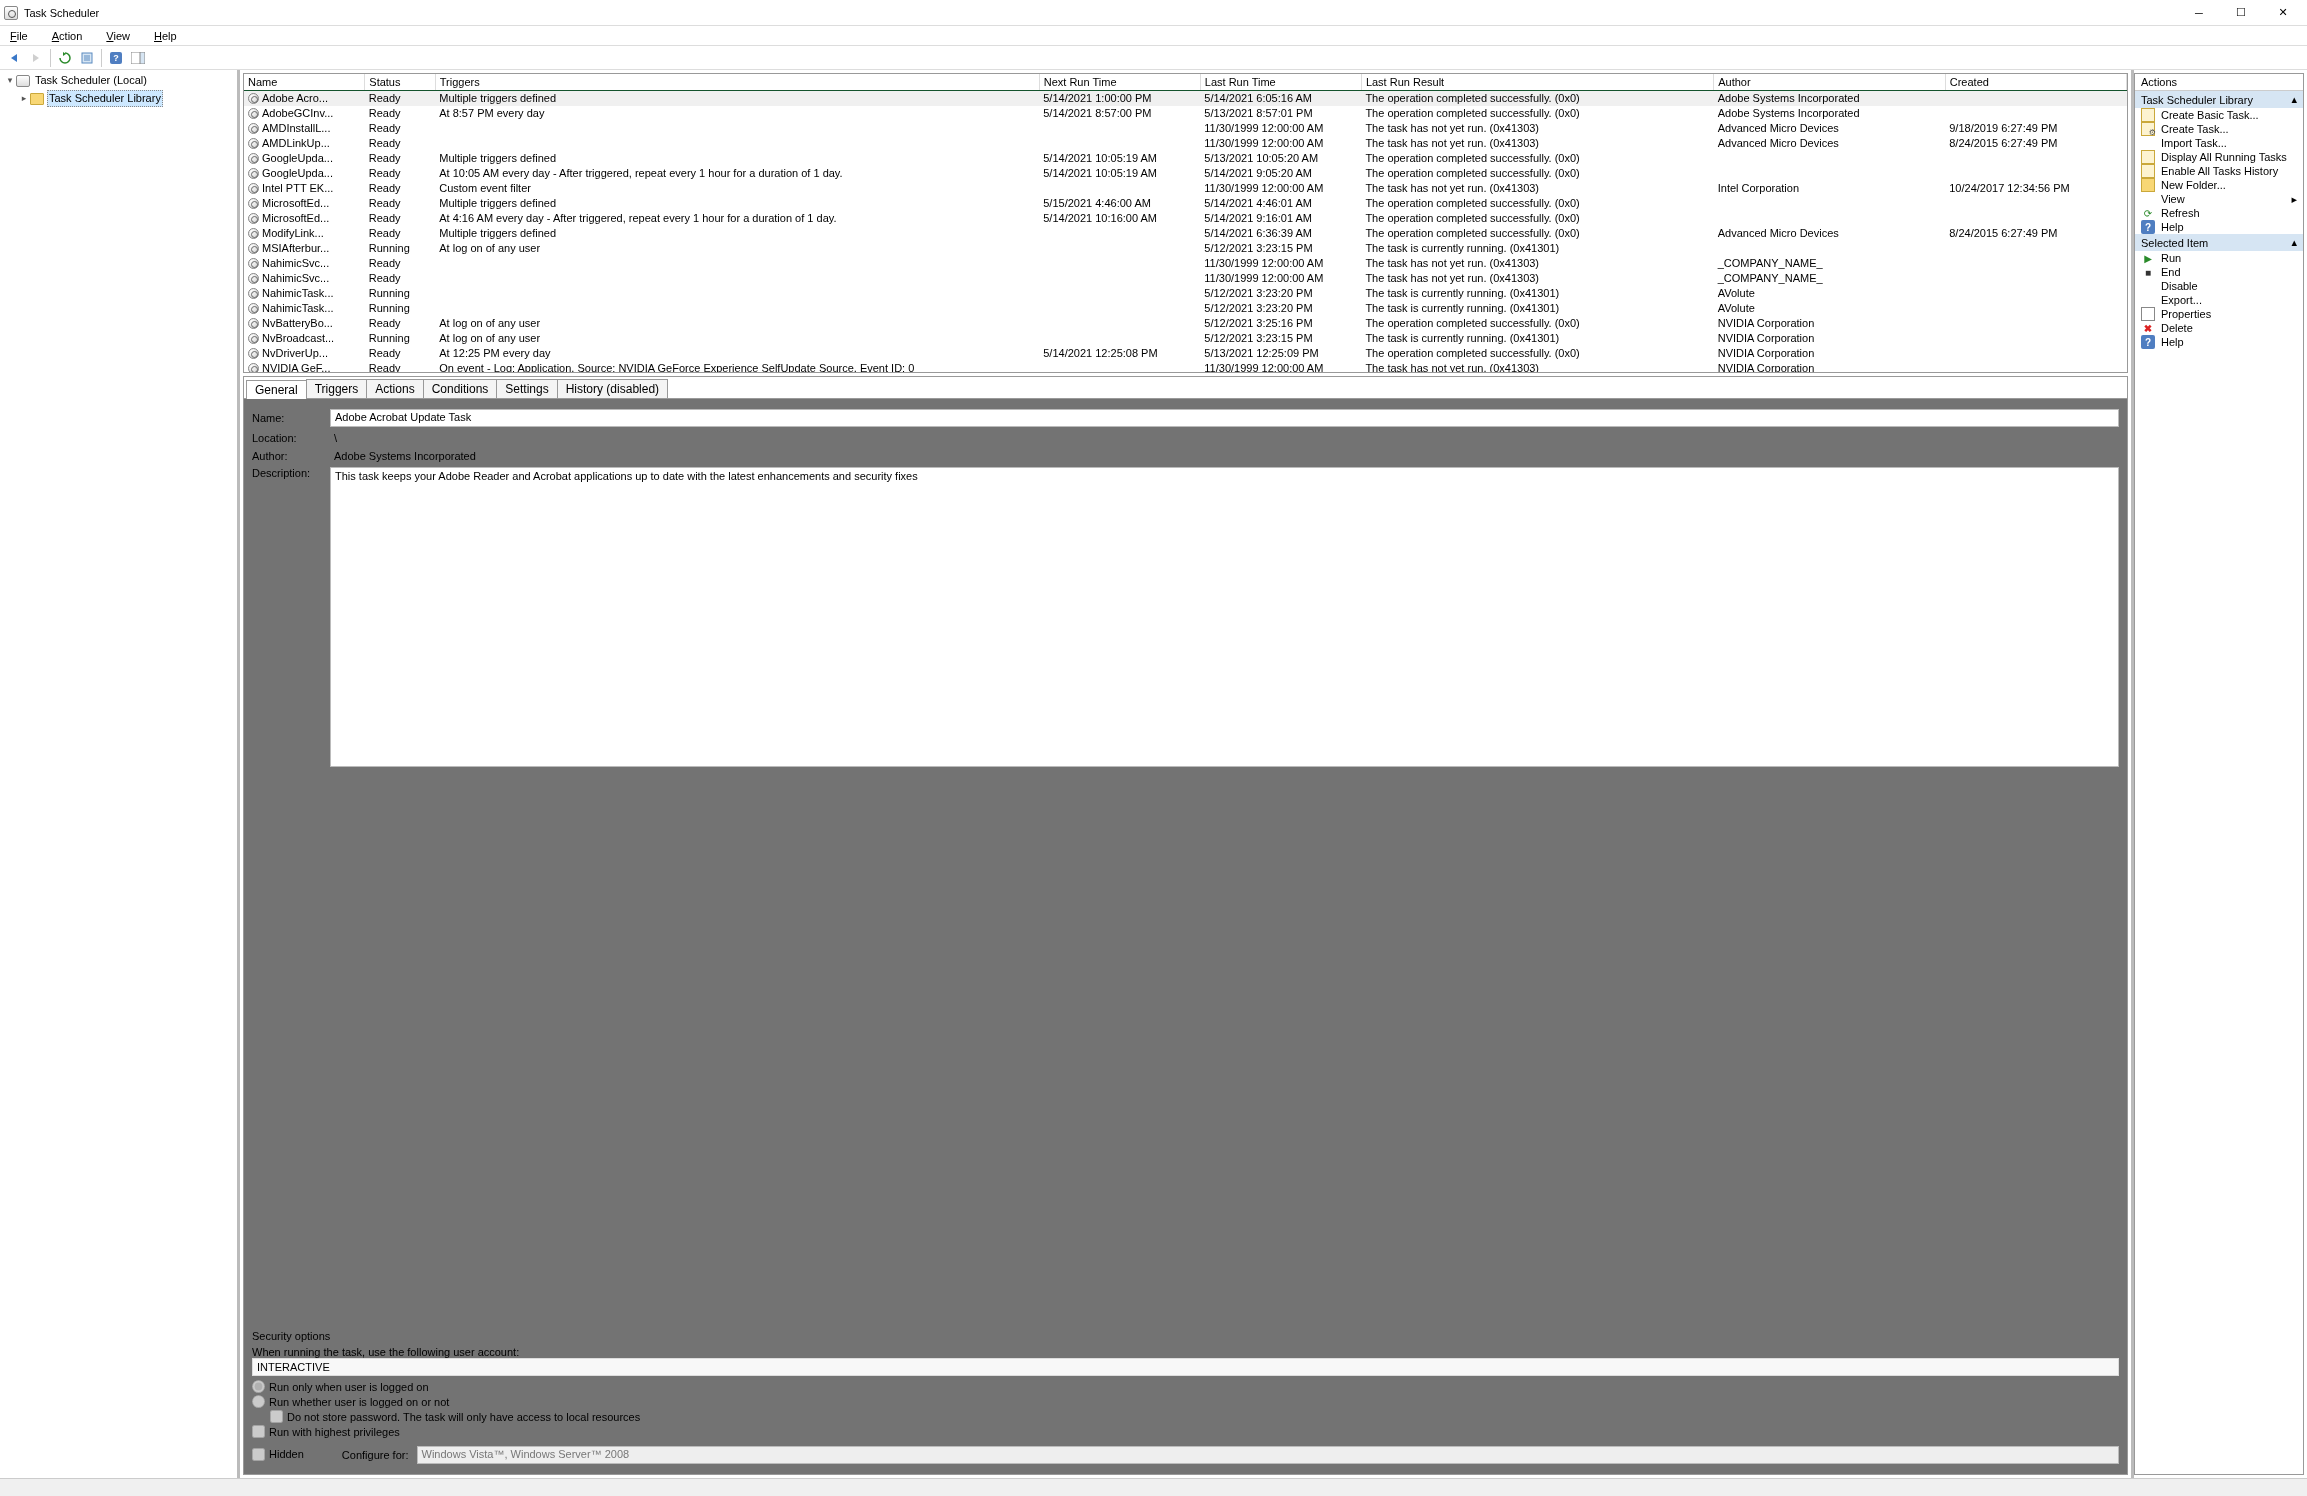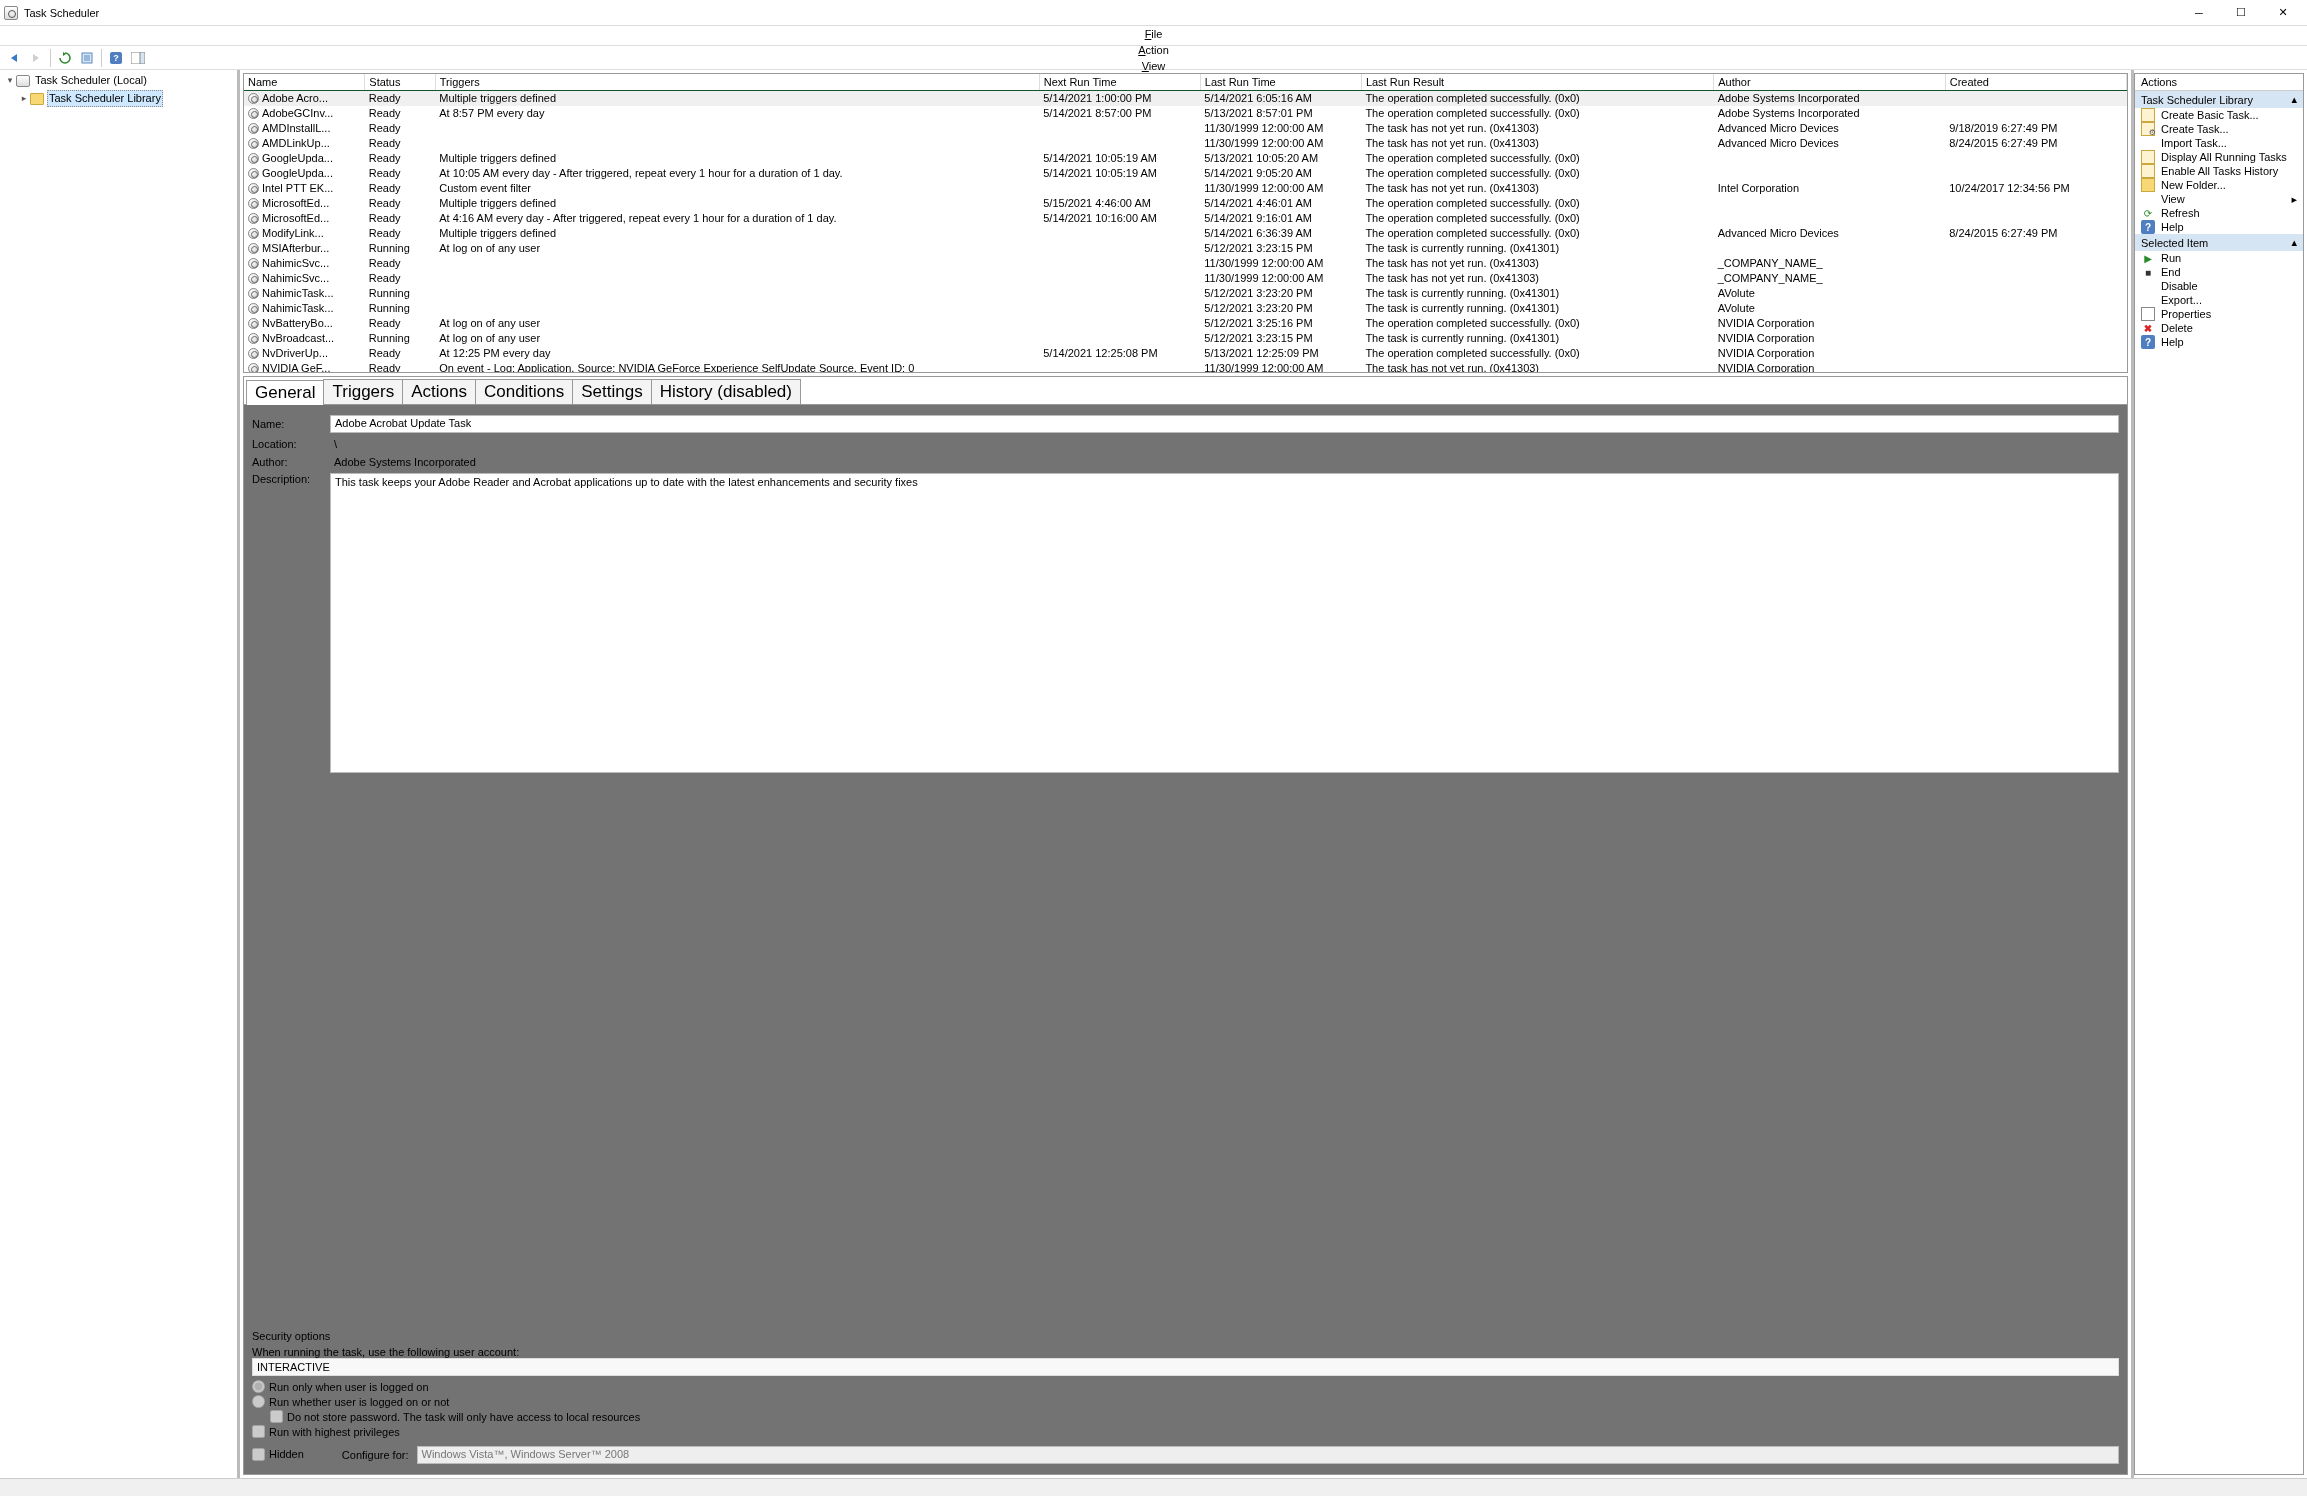--- a/index.html
+++ b/index.html
@@ -3,21 +3,21 @@
 <meta charset="utf-8">
 <style>
 * { box-sizing: border-box; margin: 0; padding: 0; }
 body { font-family: "Segoe UI", Tahoma, sans-serif; font-size: 11px; background: #fff; overflow: hidden; }
 .titlebar { height: 26px; display: flex; align-items: center; padding: 0 4px; border-bottom: 1px solid #ddd; }
 .titlebar .icon { width: 14px; height: 14px; margin-right: 6px; border: 1px solid #888; border-radius: 2px; background: linear-gradient(#fff,#ddd); position:relative; }
 .titlebar .icon::after{content:"";position:absolute;left:3px;top:3px;width:6px;height:6px;border:1px solid #555;border-radius:50%;}
 .titlebar .title { flex: 1; }
 .winbtns { display: flex; gap: 2px; }
 .winbtn { width: 40px; height: 24px; display: flex; align-items: center; justify-content: center; font-size: 11px; cursor: pointer; }
-.menubar { height: 20px; display: flex; align-items: center; padding: 0 4px; gap: 0; border-bottom: 1px solid #ddd; flex-direction: column; }
+.menubar { height: 20px; display: flex; align-items: center; padding: 0 4px; gap: 12px; border-bottom: 1px solid #ddd; }
 .menubar .mitem { padding: 2px 6px; cursor: pointer; }
 .menubar .mitem u { text-decoration: underline; }
 .toolbar { height: 24px; display: flex; align-items: center; padding: 0 4px; gap: 2px; border-bottom: 1px solid #ddd; }
 .tbtn { width: 20px; height: 20px; display: flex; align-items: center; justify-content: center; cursor: pointer; border: 1px solid transparent; }
 .tbtn.disabled { opacity: 0.4; cursor: default; }
 .sep { width: 1px; height: 18px; background: #ccc; margin: 0 2px; }
 
 .workspace { display: flex; height: calc(100vh - 88px); }
 .tree-pane { width: 240px; border-right: 3px solid #bbb; padding: 2px; overflow: auto; }
 .tree-node { display: flex; align-items: center; padding: 1px 2px; cursor: pointer; line-height: 15px;}
@@ -33,21 +33,21 @@
 .task-table { width: 100%; border-collapse: collapse; font-size: 11px; table-layout: fixed; }
 .task-table th { text-align: left; padding: 1px 4px; font-weight: normal; border-right: 1px solid #ddd; border-bottom: 1px solid #14532d; background: #fff; position: sticky; top: 0; height: 16px; }
 .task-table td { padding: 0 4px; white-space: nowrap; overflow: hidden; text-overflow: ellipsis; height: 15px; line-height: 15px; }
 .task-table tr.selected td { background: #f0f0f0; }
 .task-table tr.selected td:first-child { position: relative; }
 .row-icon { display: inline-block; width: 11px; height: 11px; border: 1px solid #888; border-radius: 50%; margin-right: 3px; vertical-align: middle; background: radial-gradient(circle at 30% 30%, #fff, #ccc); position:relative;}
 .row-icon::after{content:"";position:absolute;left:2px;top:2px;width:5px;height:5px;border:1px solid #666;border-radius:50%;}
 
 .details-pane { flex: 1; margin: 0 3px 3px 3px; border: 1px solid #999; display: flex; flex-direction: column; overflow: auto; }
 .tabs { display: flex; border-bottom: 1px solid #999; background: #fff; padding-left: 2px; padding-top: 2px; }
-.tab { padding: 2px 8px; border: 1px solid #999; border-bottom: none; margin-right: -1px; background: #f4f4f4; cursor: pointer; font-size: 17px; }
+.tab { padding: 2px 8px; border: 1px solid #999; border-bottom: none; margin-right: -1px; background: #f4f4f4; cursor: pointer; font-size: 12px; }
 .tab.active { background: #fff; position: relative; top: 1px; }
 .tab-body { padding: 10px 8px; flex: 1; display: flex; flex-direction: column; overflow: auto; background:#737373;}
 .form-row { display: flex; align-items: center; margin-bottom: 4px; gap: 8px; }
 .form-row .lbl { width: 70px; }
 .form-row .val-input { flex: 1; border: 1px solid #bbb; background: #fff; padding: 1px 4px; height: 18px; }
 .form-row .val-text { flex: 1; padding: 1px 4px; }
 .desc-box { flex: 1; border: 1px solid #bbb; background: #fff; padding: 2px 4px; min-height: 300px; }
 .sec-opts { margin-top: 8px; }
 .sec-opts .so-title { margin-bottom: 4px; }
 .sec-opts .so-box { background: #f8f8f8; border: 1px solid #ddd; padding: 2px 4px; margin-bottom: 4px; }

